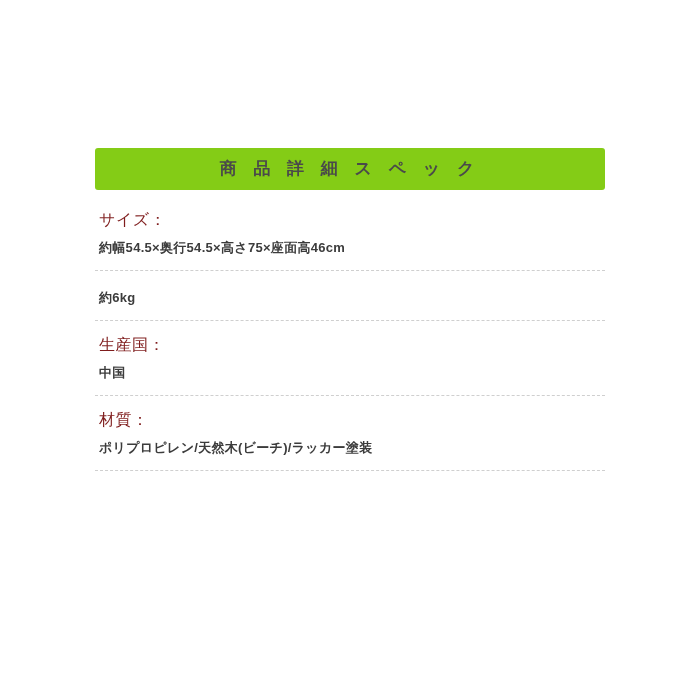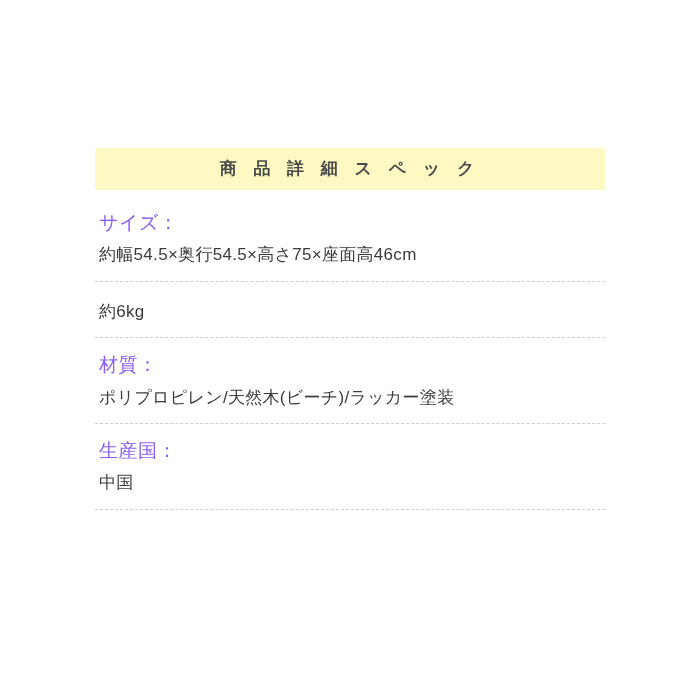--- a/index.html
+++ b/index.html
@@ -19,52 +19,53 @@
     height: 700px;
     box-sizing: border-box;
   }
   .spec-block {
     position: absolute;
     left: 95px;
     top: 148px;
     width: 510px;
   }
   .spec-header {
-    background: #fef9c3;
+    background: #84cc16;
     color: #4a4a4a;
     font-size: 17px;
     letter-spacing: 6px;
     text-align: center;
     padding: 9px 0 10px 0;
     border-radius: 3px;
     font-weight: bold;
     box-sizing: border-box;
   }
   .spec-rows {
     margin-top: 6px;
   }
   .spec-row {
     padding: 12px 4px 12px 4px;
     border-bottom: 1px dashed #cfcfcf;
   }
   .spec-row:last-child {
     border-bottom: none;
   }
   .spec-label {
-    font-size: 19px;
-    color: #8b5cf6;
+    font-size: 16px;
+    color: #7f1d1d;
     line-height: 1.55;
     letter-spacing: 0.5px;
   }
   .spec-value {
-    font-size: 17px;
+    font-size: 13px;
     color: #3c3c3c;
     line-height: 1.55;
     letter-spacing: 0.3px;
     margin-top: 5px;
+    font-weight: bold;
   }
 </style>
 </head>
 <body>
 
 <div class="page">
   <div class="spec-block">
 
     <div class="spec-header">商 品 詳 細 ス ペ ッ ク</div>
 
@@ -73,27 +74,27 @@
       <div class="spec-row">
         <div class="spec-label">サイズ：</div>
         <div class="spec-value">約幅54.5×奥行54.5×高さ75×座面高46cm</div>
       </div>
 
       <div class="spec-row">
         <div class="spec-value">約6kg</div>
       </div>
 
       <div class="spec-row">
-        <div class="spec-label">材質：</div>
-        <div class="spec-value">ポリプロピレン/天然木(ビーチ)/ラッカー塗装</div>
+        <div class="spec-label">生産国：</div>
+        <div class="spec-value">中国</div>
       </div>
 
       <div class="spec-row">
-        <div class="spec-label">生産国：</div>
-        <div class="spec-value">中国</div>
+        <div class="spec-label">材質：</div>
+        <div class="spec-value">ポリプロピレン/天然木(ビーチ)/ラッカー塗装</div>
       </div>
 
       <div class="spec-row">
       </div>
 
     </div>
   </div>
 </div>
 
 </body></html>

